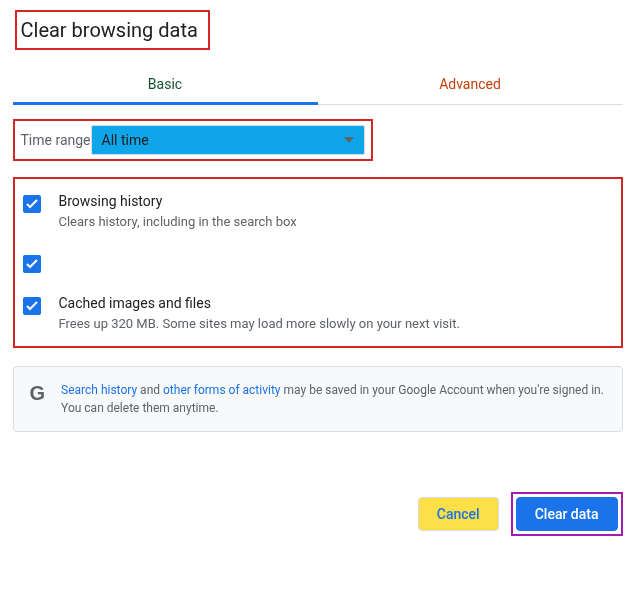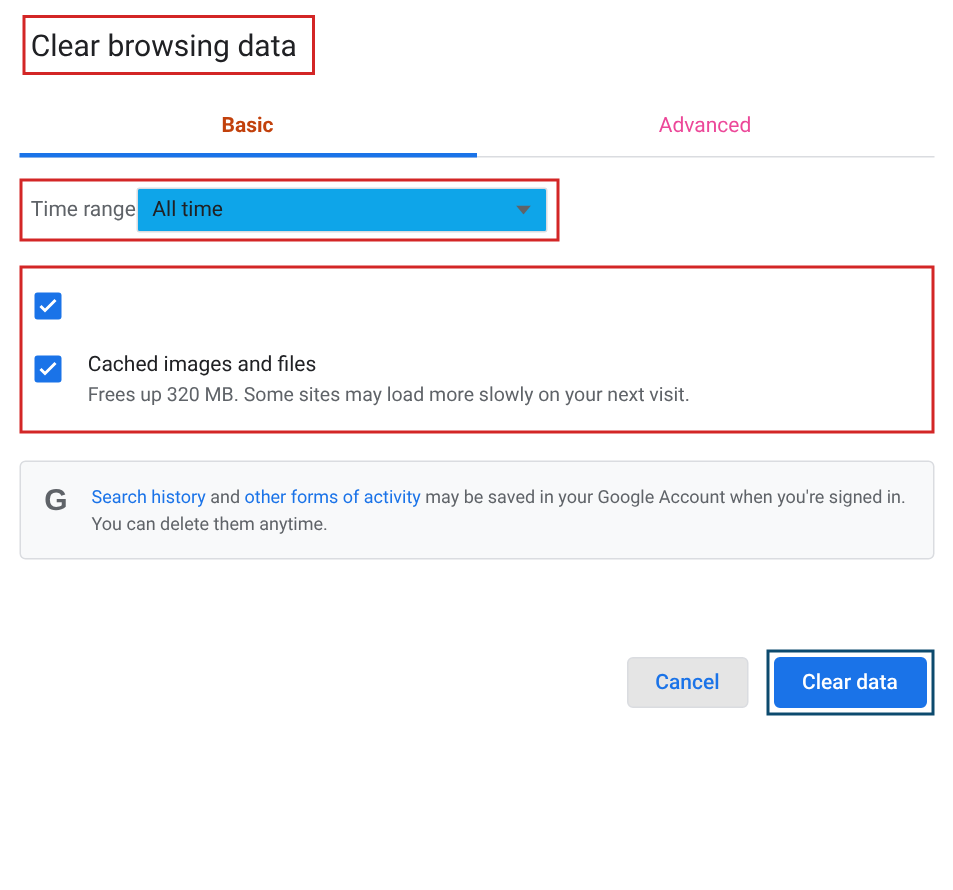--- a/index.html
+++ b/index.html
@@ -29,25 +29,25 @@
     display: flex;
     margin-top: 16px;
     border-bottom: 1px solid #dadce0;
   }
   .tab {
     flex: 1;
     text-align: center;
     padding: 10px 0 12px;
     font-size: 14px;
     cursor: pointer;
-    color: #ec4899;
+    color: #c2410c;
   }
   .tab.active {
-    color: #c2410c;
-    font-weight: 700;
+    color: #14532d;
+    font-weight: 400;
   }
   .tab-underline {
     height: 3px;
     background: #1a73e8;
     width: 50%;
     margin-top: -3px;
   }
   .timerange-wrap {
     display: flex;
     align-items: center;
@@ -139,26 +139,26 @@
     align-items:center;
   }
   .btn {
     border-radius:4px;
     padding: 8px 18px;
     font-size:14px;
     cursor:pointer;
     font-weight:500;
   }
   .btn-cancel {
-    background:#e5e5e5;
+    background:#fde047;
     border:1px solid #dadce0;
     color:#1a73e8;
   }
   .btn-primary-wrap {
-    border:2px solid #0c4a6e;
+    border:2px solid #a21caf;
     padding:3px;
     display:inline-block;
   }
   .btn-primary {
     background:#1a73e8;
     border:1px solid #1a73e8;
     color:#fff;
   }
 </style>
 </head>
@@ -187,29 +187,40 @@
   </div>
 
   <div class="options-block">
     <div class="option-row">
       <div class="cbx">
         <svg width="12" height="10" viewBox="0 0 12 10">
             <path d="M1 5 L4 8 L11 1" stroke="#fff" stroke-width="2" fill="none"></path>
           </svg>
       </div>
       <div class="opt-texts">
+        <div class="opt-title">Browsing history</div>
+        <div class="opt-desc">Clears history, including in the search box</div>
       </div>
     </div>
     <div class="option-row">
       <div class="cbx">
         <svg width="12" height="10" viewBox="0 0 12 10">
             <path d="M1 5 L4 8 L11 1" stroke="#fff" stroke-width="2" fill="none"></path>
           </svg>
       </div>
       <div class="opt-texts">
+      </div>
+    </div>
+    <div class="option-row">
+      <div class="cbx">
+        <svg width="12" height="10" viewBox="0 0 12 10">
+            <path d="M1 5 L4 8 L11 1" stroke="#fff" stroke-width="2" fill="none"></path>
+          </svg>
+      </div>
+      <div class="opt-texts">
         <div class="opt-title">Cached images and files</div>
         <div class="opt-desc">Frees up 320 MB. Some sites may load more slowly on your next visit.</div>
       </div>
     </div>
   </div>
 
   <div class="notice">
     <div class="g-logo">G</div>
     <div class="notice-text">
       <span class="lnk">Search history</span><span> and </span><span class="lnk">other forms of activity</span><span> may be saved in your Google Account when you're signed in. You can delete them anytime.</span>

